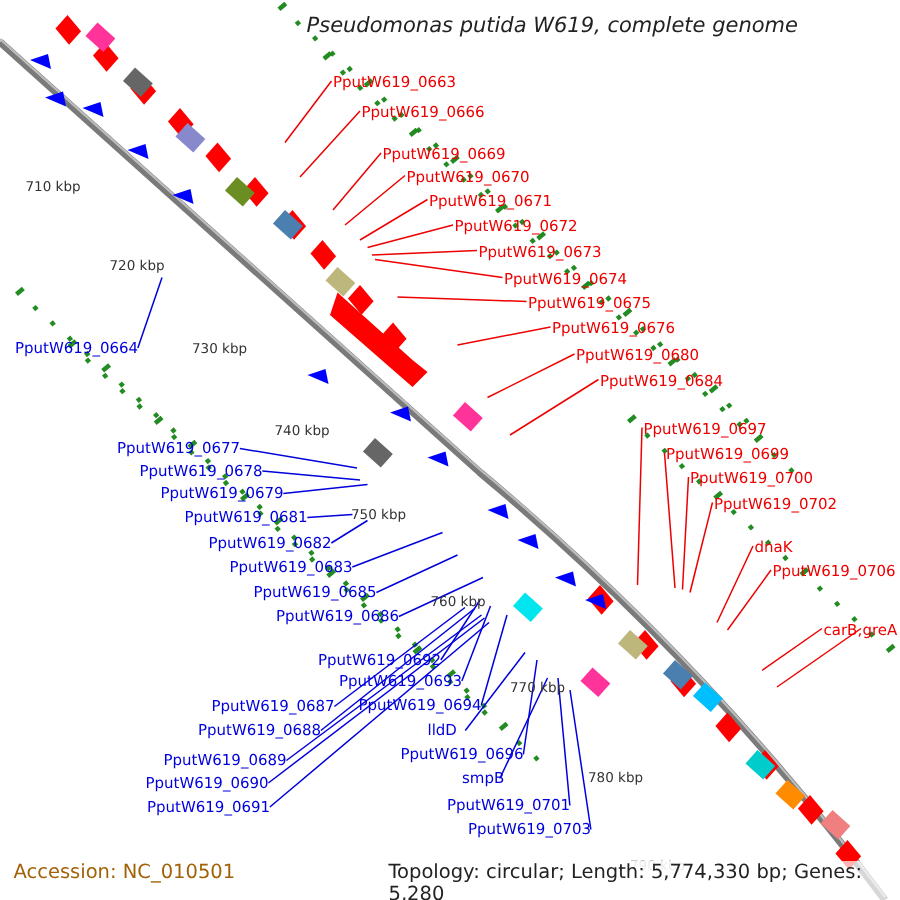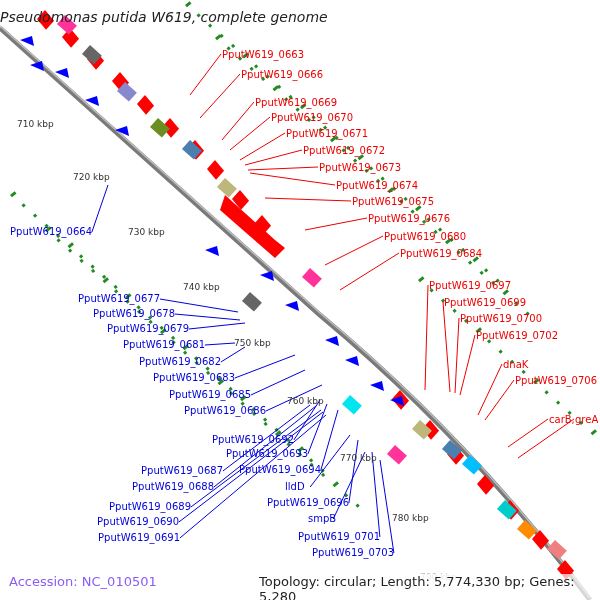--- a/index.html
+++ b/index.html
@@ -1,19 +1,19 @@
 <!DOCTYPE html>
 <html><head>
 <meta charset="utf-8">
 <style>
   html,body{margin:0;padding:0;background:#fff;}
   body{width:600px;height:600px;position:relative;overflow:hidden;font-family:"DejaVu Sans",sans-serif;}
   #map{position:absolute;left:0;top:0;}
-  .title{position:absolute;left:0;top:9px;width:532px;text-align:left;font-style:italic;font-size:14px;color:#222;font-family:"DejaVu Sans",sans-serif;}
-  .footer-left{position:absolute;left:9px;top:574px;font-size:13px;color:#8b5cf6;font-family:"DejaVu Sans",sans-serif;}
+  .title{position:absolute;left:0;top:9px;width:532px;text-align:right;font-style:italic;font-size:14px;color:#222;font-family:"DejaVu Sans",sans-serif;}
+  .footer-left{position:absolute;left:9px;top:574px;font-size:13px;color:#a16207;font-family:"DejaVu Sans",sans-serif;}
   .footer-right{position:absolute;left:259px;top:574px;font-size:13px;color:#222;font-family:"DejaVu Sans",sans-serif;background:rgba(255,255,255,0.7);}
   svg text{font-family:"DejaVu Sans",sans-serif;}
 </style>
 </head>
 <body>
 
 <svg id="map" width="600" height="600">
   <g id="tickdots">
       <rect x="10" y="195" width="6" height="3" fill="#228b22" transform="rotate(-40 10 195)"></rect>
       <rect x="21.5" y="205.2" width="3" height="3" fill="#228b22" transform="rotate(-40 21.5 205.2)"></rect>

